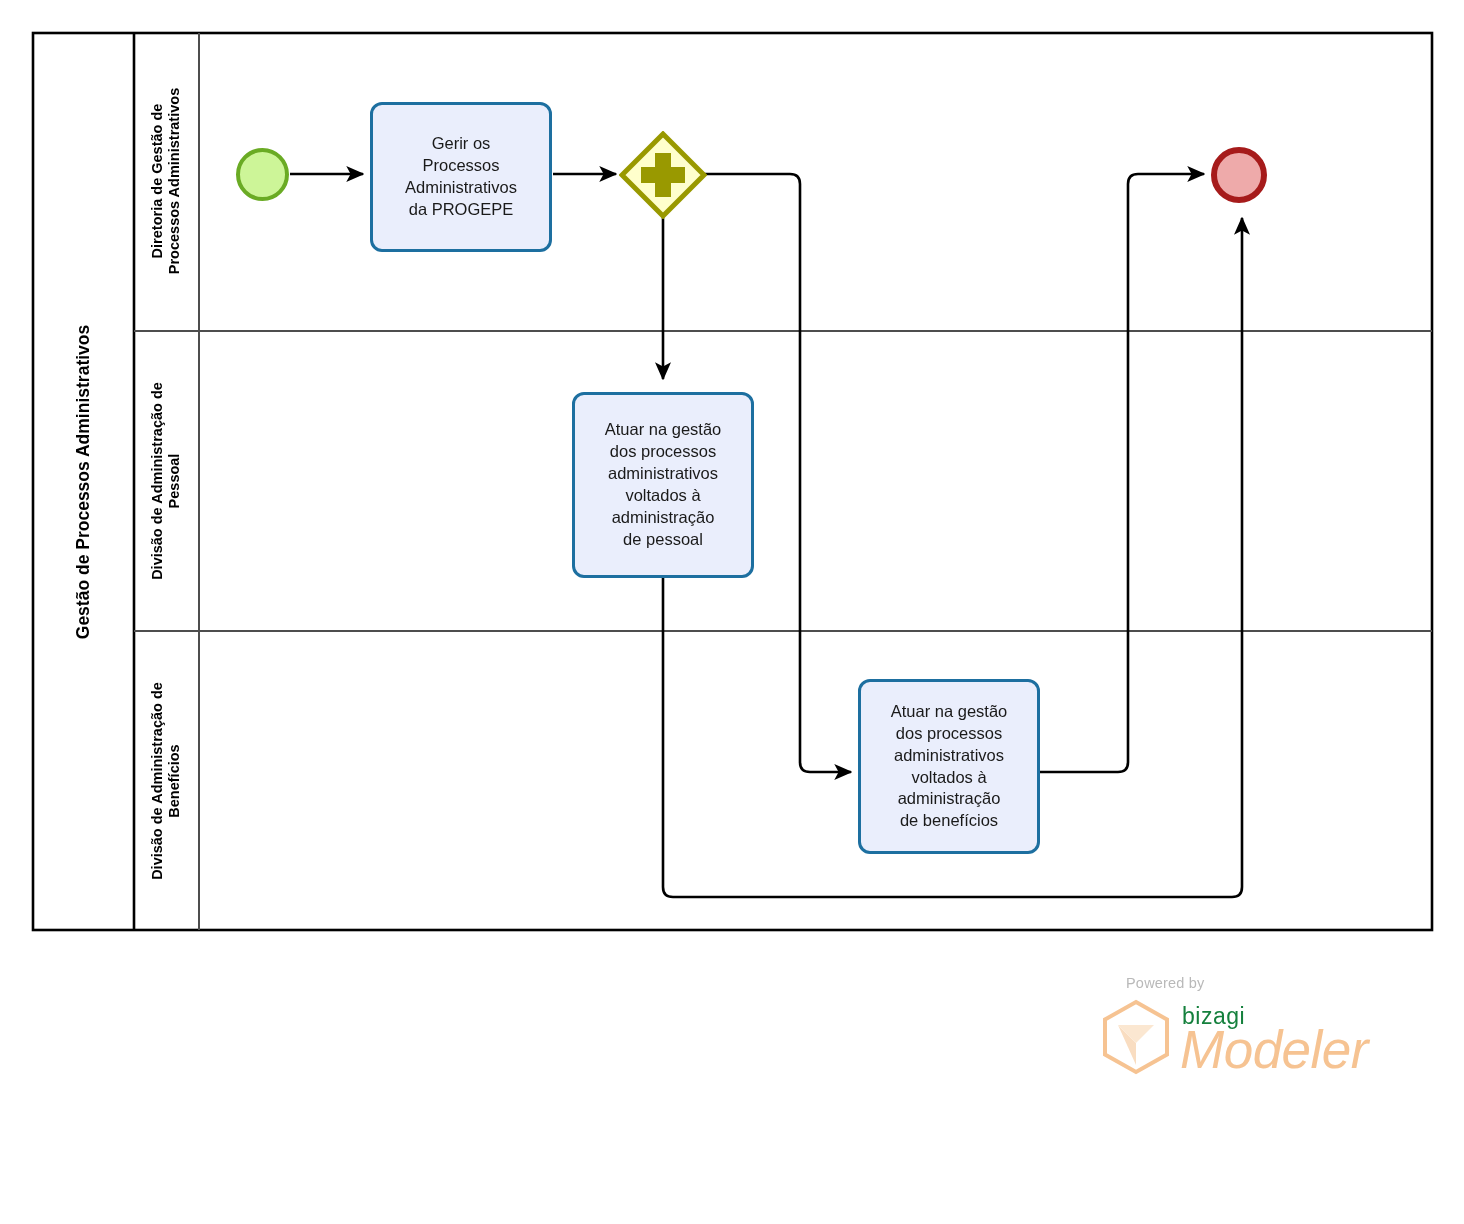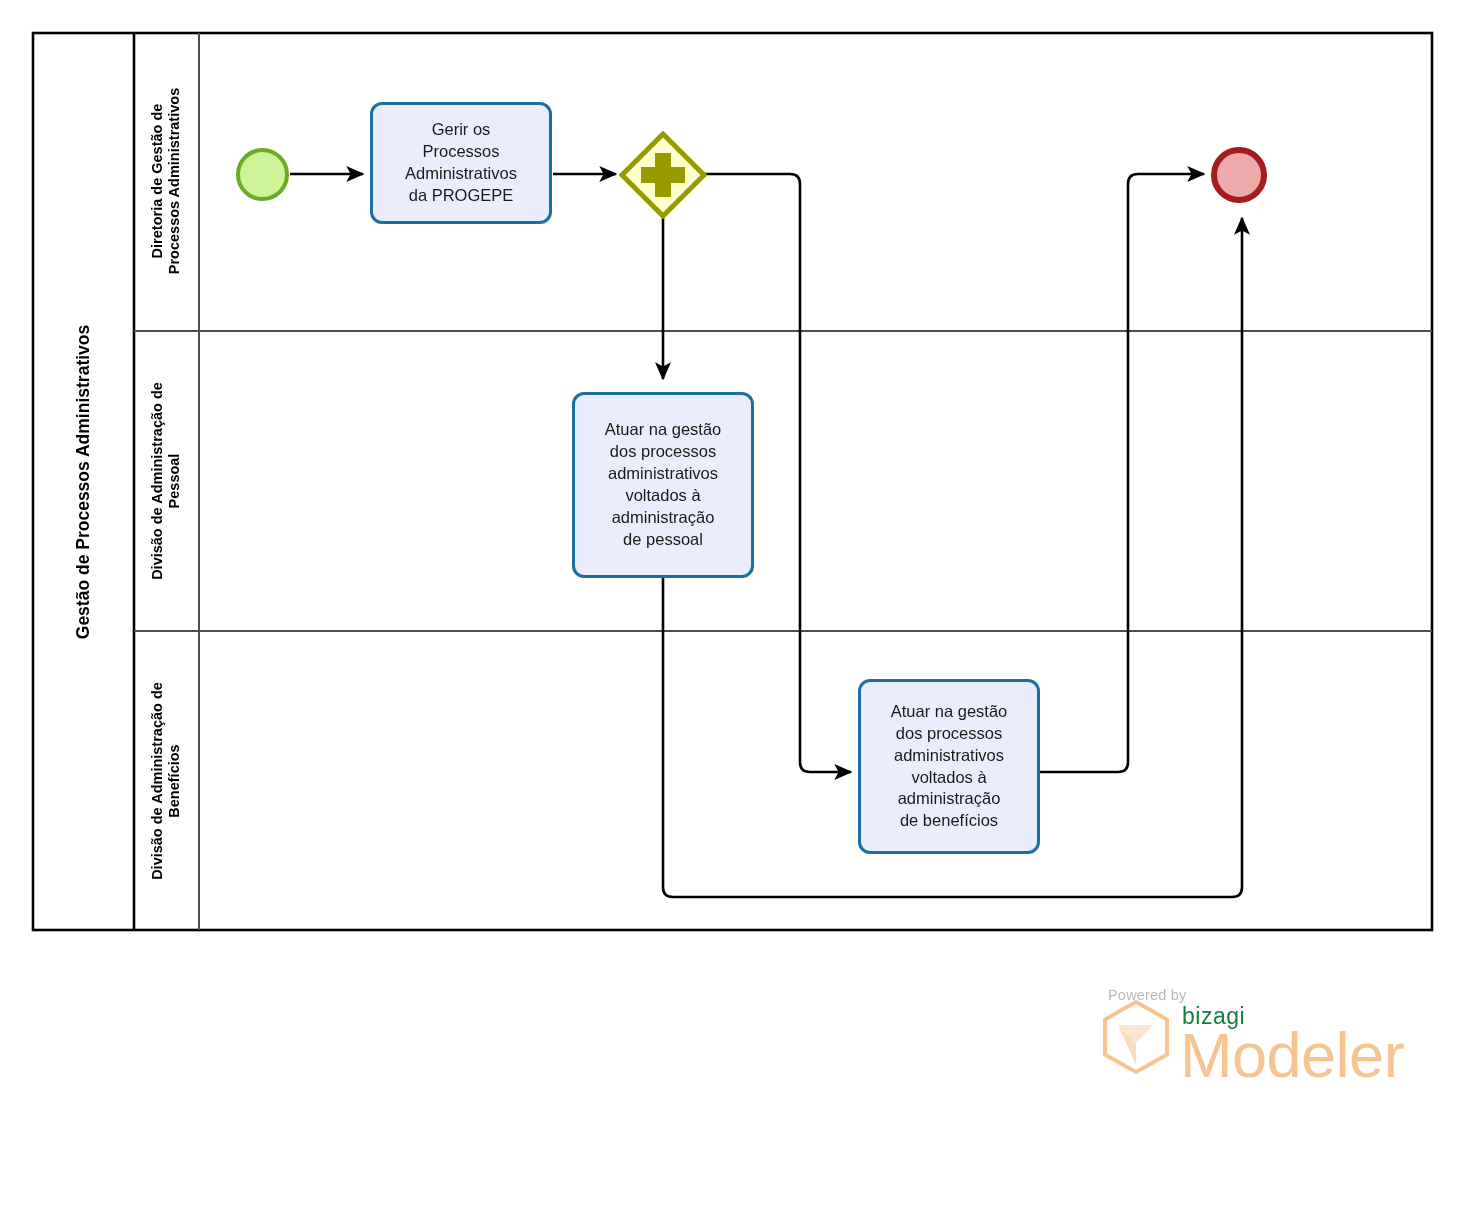--- a/index.html
+++ b/index.html
@@ -93,22 +93,23 @@
   }
   .wm-bizagi {
     position: absolute;
     color: #15803d;
     font-size: 23px;
     letter-spacing: 0.5px;
   }
   .wm-modeler {
     position: absolute;
     color: #f6c392;
-    font-size: 63px;
+    font-size: 53px;
     letter-spacing: -0.5px;
+    font-style: italic;
   }
 </style>
 </head>
 <body>
 
 <div id="canvas">
 
   <svg class="diagram-svg" width="1464" height="1224" viewBox="0 0 1464 1224">
     <defs>
       <marker id="arrow" viewBox="0 0 10 10" refX="9.2" refY="5" markerWidth="7" markerHeight="7" orient="auto-start-reverse">
@@ -144,21 +145,21 @@
 Processos Administrativos</div>
 
   <div class="lane-label lane-title" style="left:19px; top:450px; width:294px; height:62px; transform: rotate(-90deg);">Divisão de Administração de
 Pessoal</div>
 
   <div class="lane-label lane-title" style="left:19px; top:750px; width:294px; height:62px; transform: rotate(-90deg);">Divisão de Administração de
 Benefícios</div>
 
   <div class="event start-event" style="left:236px; top:148px; width:53px; height:53px;"></div>
 
-  <div class="task" style="left:370px; top:102px; width:182px; height:122px;">Gerir os
+  <div class="task" style="left:370px; top:102px; width:182px; height:150px;">Gerir os
 Processos
 Administrativos
 da PROGEPE</div>
 
   <svg class="gateway" style="left:619px; top:131px;" width="88" height="88" viewBox="0 0 88 88">
     <polygon points="44,3 85,44 44,85 3,44" fill="#ffffcc" stroke="#999900" stroke-width="5"></polygon>
     <path d="M 36 22 L 52 22 L 52 36 L 66 36 L 66 52 L 52 52 L 52 66 L 36 66 L 36 52 L 22 52 L 22 36 L 36 36 Z" fill="#999900"></path>
   </svg>
 
   <div class="task" style="left:572px; top:392px; width:182px; height:186px;">Atuar na gestão
@@ -172,21 +173,21 @@
 dos processos
 administrativos
 voltados à
 administração
 de benefícios</div>
 
   <div class="event end-event" style="left:1211px; top:147px; width:56px; height:56px;"></div>
 
   <div class="watermark" style="left:1100px; top:975px; width:270px; height:100px;">
 
-    <div class="wm-powered" style="left:8px; top:0px;margin-top:12px;">Powered by</div>
+    <div class="wm-powered" style="left:26px; top:0px;">Powered by</div>
 
     <svg style="position:absolute; left:0px; top:24px;" width="72" height="76" viewBox="0 0 72 76">
       <polygon points="36,3 67,20.5 67,55.5 36,73 5,55.5 5,20.5" fill="none" stroke="#f6c392" stroke-width="4"></polygon>
       <path d="M 18 26 L 36 44 L 36 66 Z" fill="#f9ddc1"></path>
       <path d="M 18 26 L 54 26 L 36 44 Z" fill="#fbe7d1"></path>
     </svg>
 
     <div class="wm-bizagi" style="left:82px; top:28px;">bizagi</div>
 
     <div class="wm-modeler" style="left:80px; top:44px;">Modeler</div>

